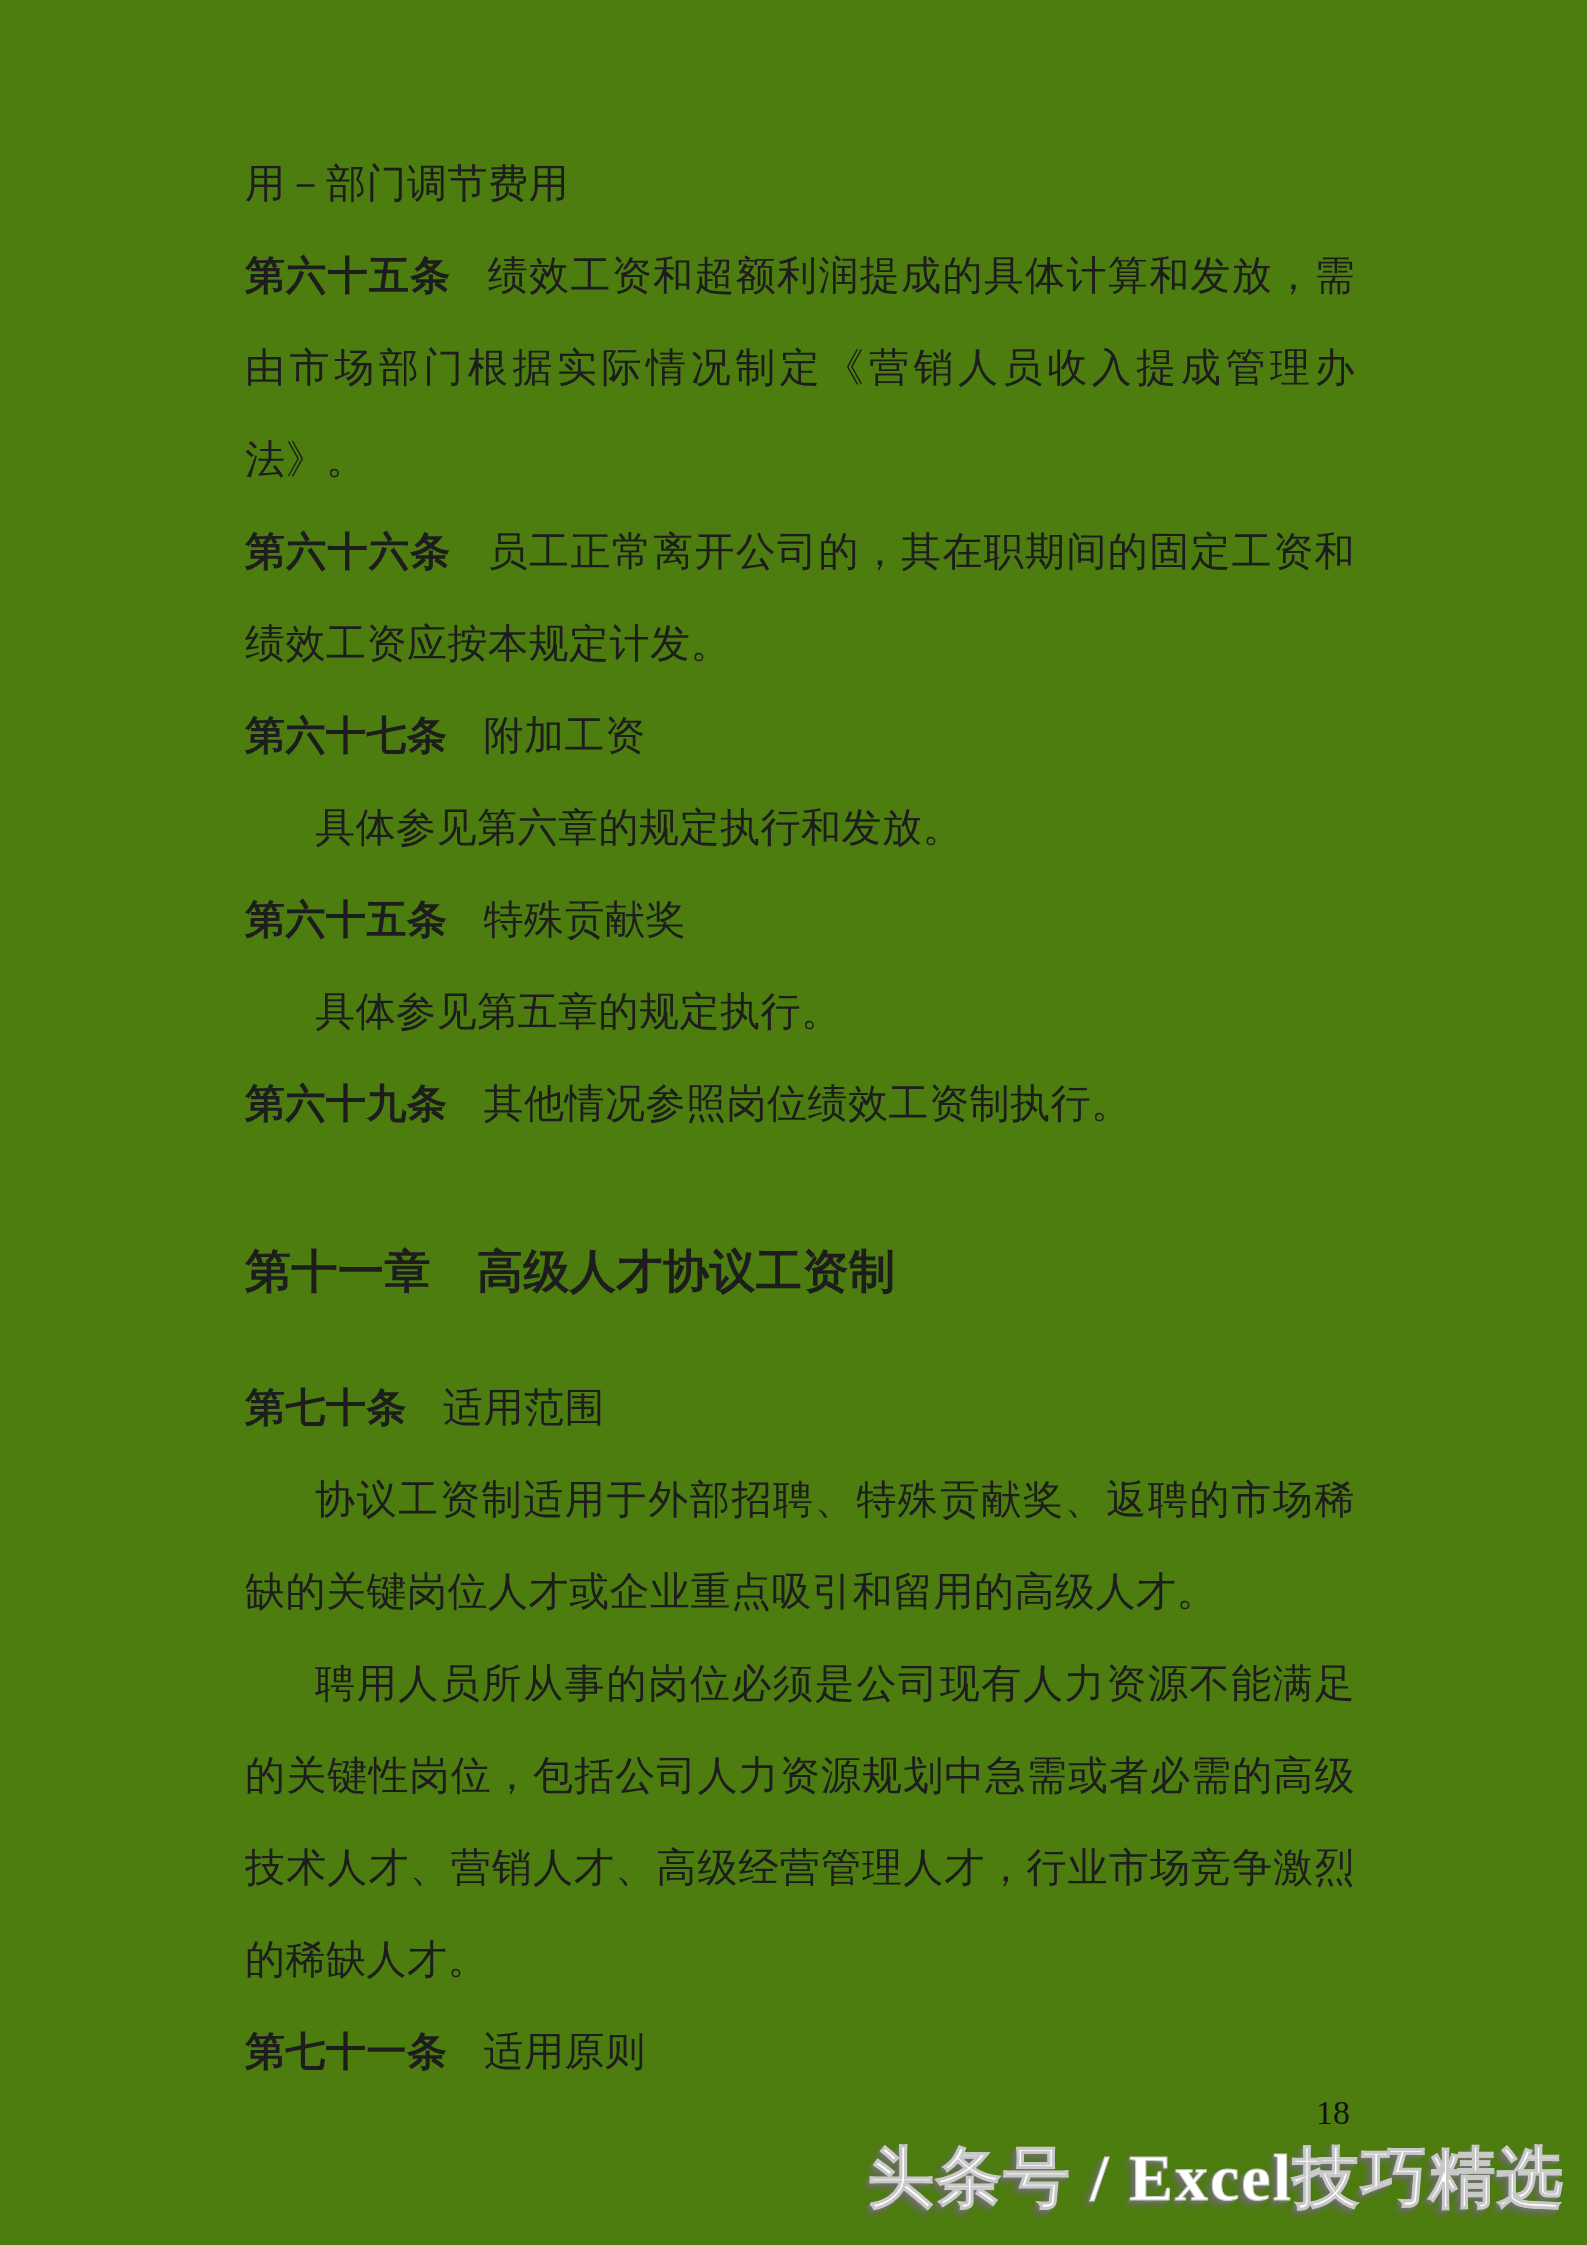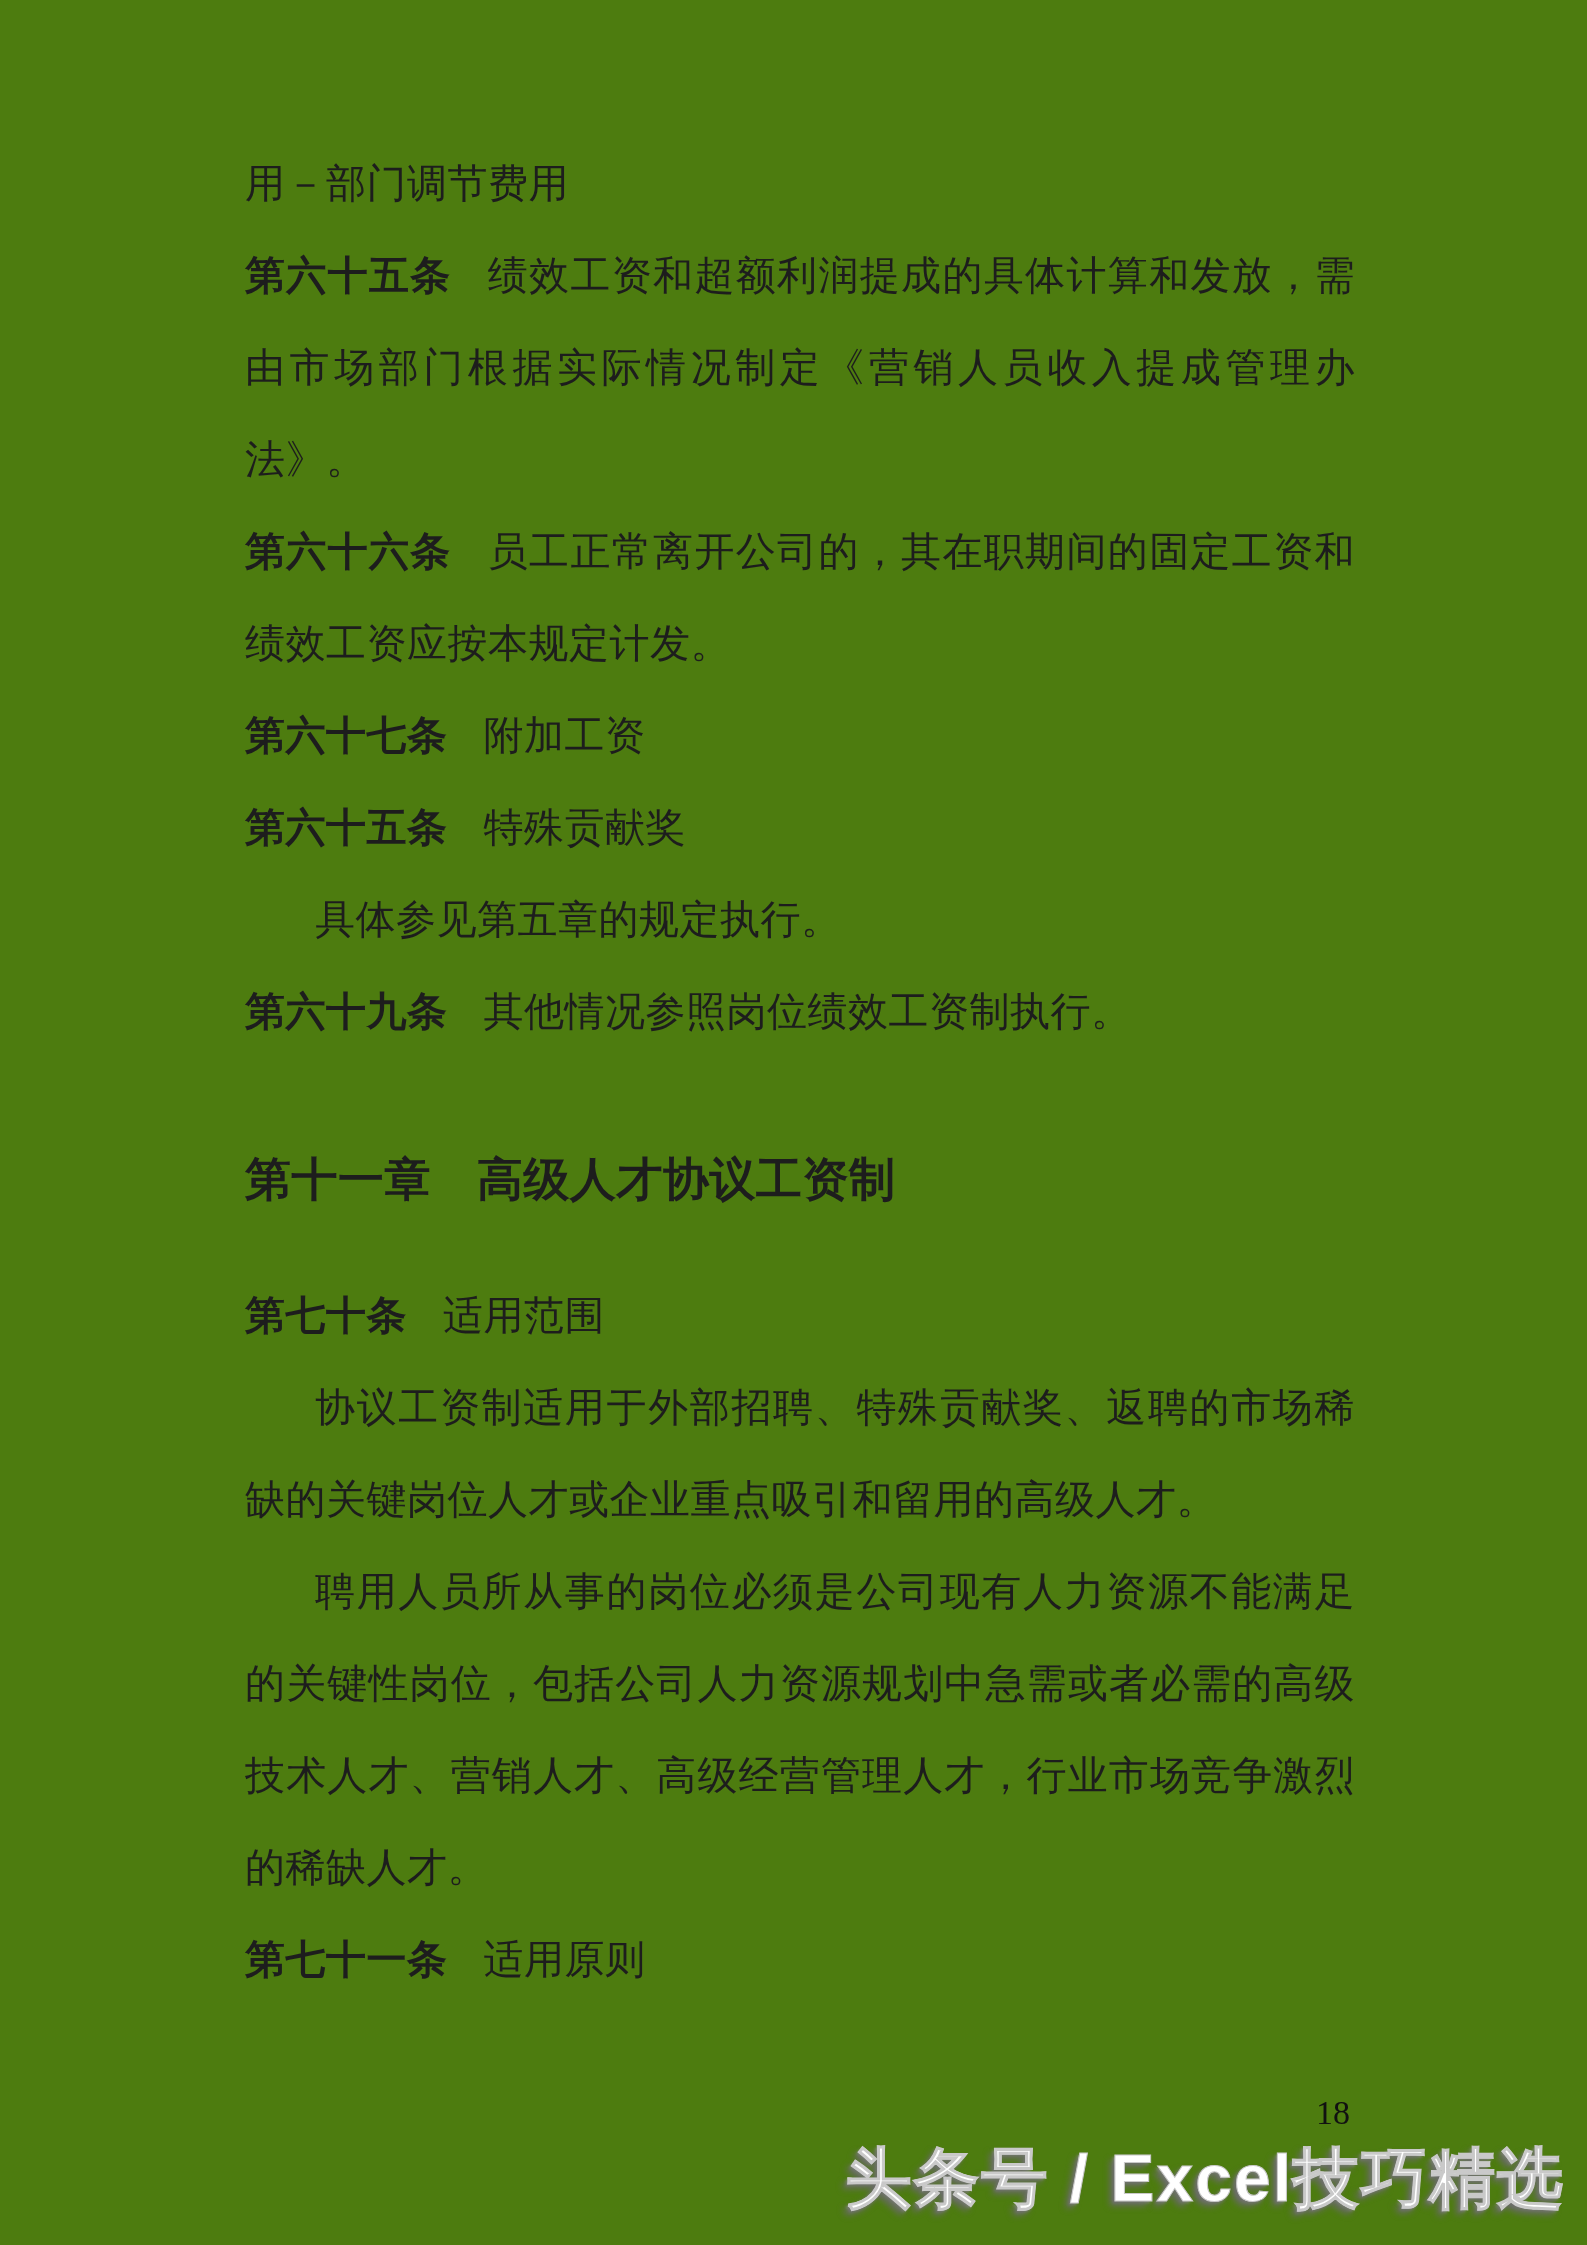--- a/index.html
+++ b/index.html
@@ -50,21 +50,21 @@
     right: 237px;
     font-size: 34px;
     line-height: 40px;
     color: #111111;
   }
   .watermark {
     position: absolute;
     top: 2142px;
     right: 22px;
     white-space: nowrap;
-    font-family: Liberation Sans, sans-serif;
+    font-family: Liberation Serif, serif;
     font-weight: bold;
     font-size: 66px;
     line-height: 72px;
     letter-spacing: 2px;
     color: #ffffff;
     -webkit-text-stroke: 1px #c9c9c9;
     text-shadow: -5px 5px 6px rgba(105,105,105,0.95),
                  -2px 2px 3px rgba(140,140,140,0.85);
   }
 </style>
@@ -75,20 +75,21 @@
   <div class="content">
 
     <p class="para"><span>用－部门调节费用</span></p>
 
     <p class="para"><span class="p-label">第六十五条</span><span>绩效工资和超额利润提成的具体计算和发放，需由市场部门根据实际情况制定《营销人员收入提成管理办法》。</span></p>
 
     <p class="para"><span class="p-label">第六十六条</span><span>员工正常离开公司的，其在职期间的固定工资和绩效工资应按本规定计发。</span></p>
 
     <p class="para"><span class="p-label">第六十七条</span><span>附加工资</span></p>
 
+    <p class="para p-indent"><span>具体参见第六章的规定执行和发放。</span></p>
 
     <p class="para"><span class="p-label">第六十五条</span><span>特殊贡献奖</span></p>
 
     <p class="para p-indent"><span>具体参见第五章的规定执行。</span></p>
 
     <p class="para"><span class="p-label">第六十九条</span><span>其他情况参照岗位绩效工资制执行。</span></p>
 
     <p class="para p-chapter"><span class="chapter-label">第十一章</span><span>高级人才协议工资制</span></p>
 
     <p class="para"><span class="p-label">第七十条</span><span>适用范围</span></p>

